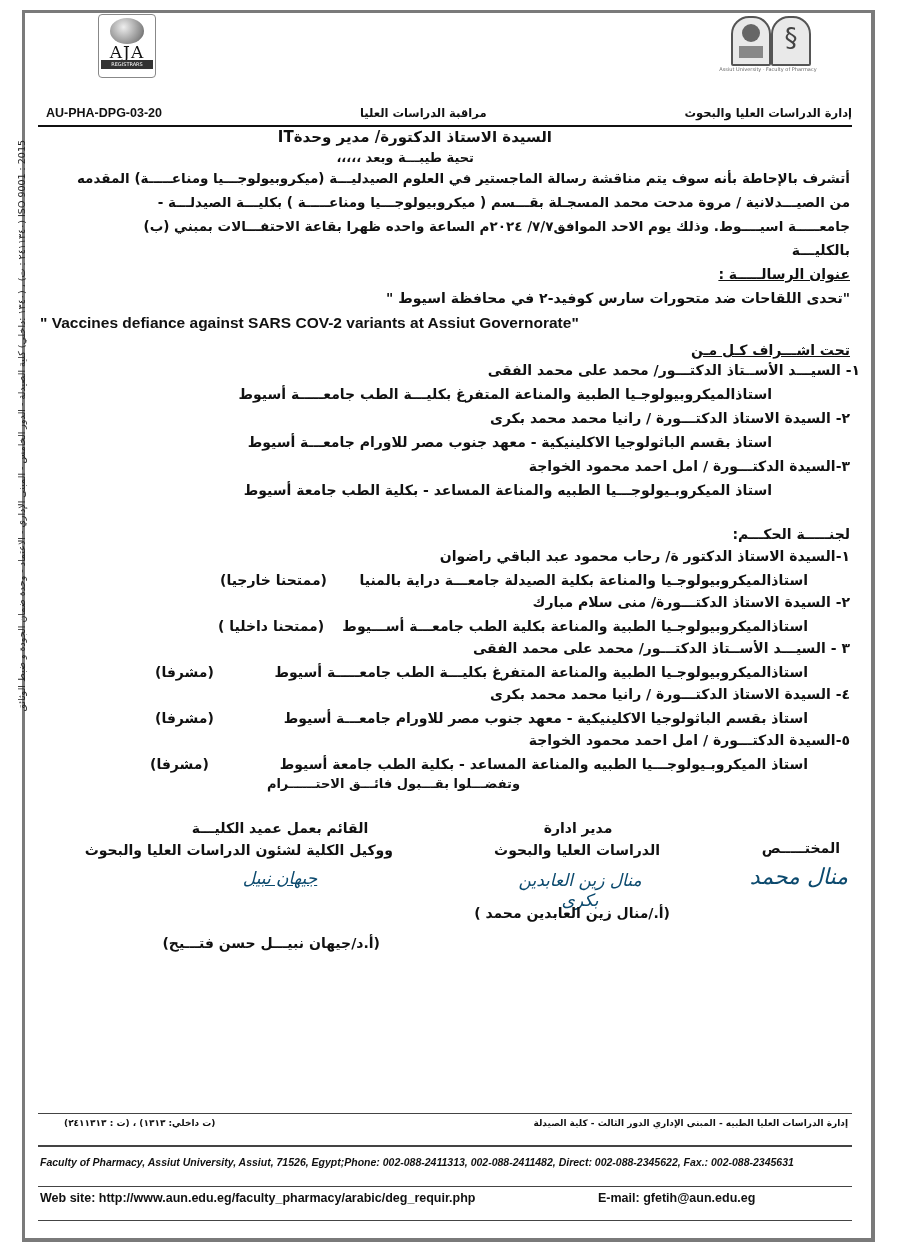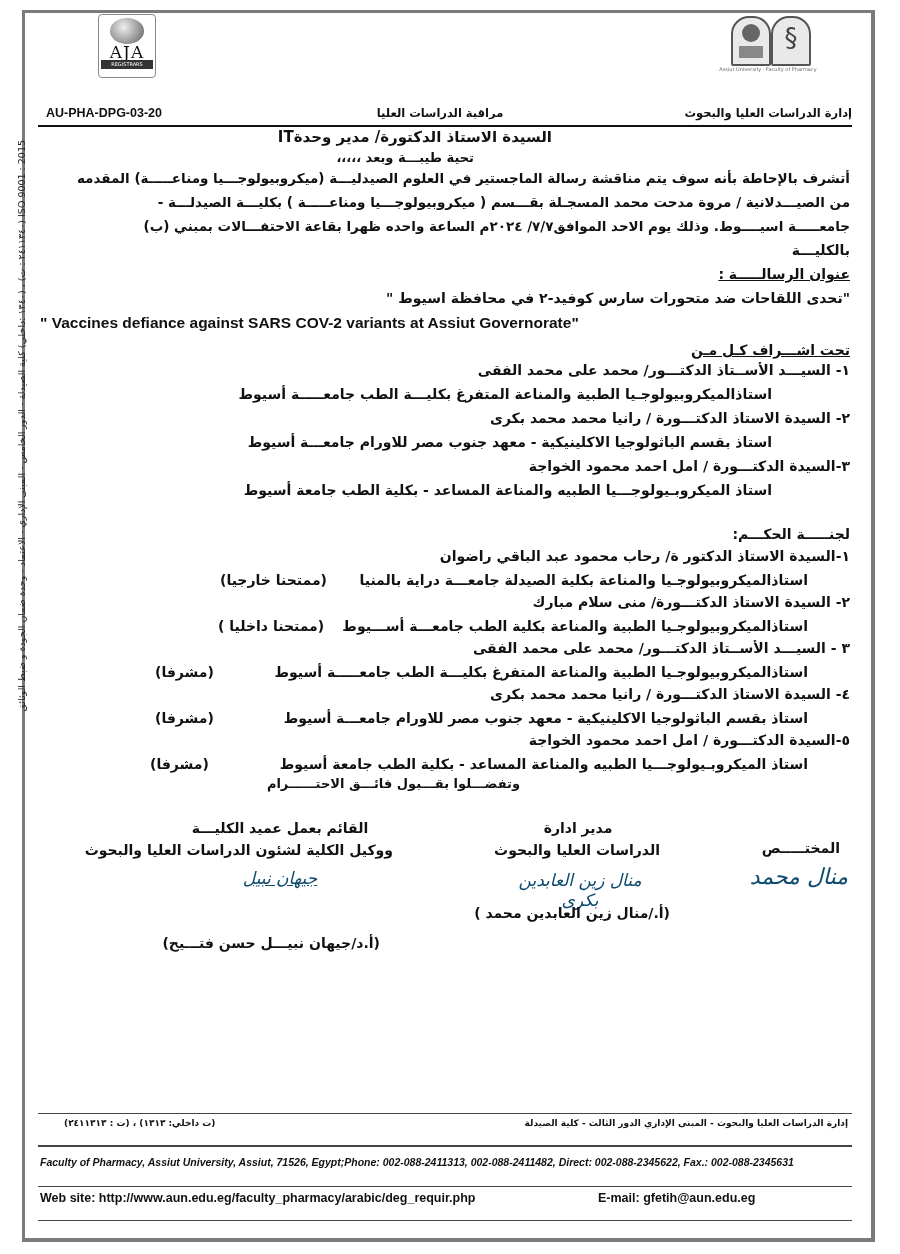--- a/index.html
+++ b/index.html
@@ -51,40 +51,40 @@
     <div style="width:18px;height:18px;border-radius:50%;background:#666;margin:6px auto 0;"></div>
     <div style="width:24px;height:12px;background:#888;margin:4px auto 0;"></div>
   </div>
   <div class="arch" style="left:78px;">
     <div style="font-size:26px;text-align:center;line-height:40px;color:#444;">§</div>
   </div>
   <div class="uni-cap">Assiut University · Faculty of Pharmacy</div>
 </div>
 
 <div class="abs hdr b" style="left:46px;font-family:'Liberation Sans',sans-serif;font-size:12.5px;">AU-PHA-DPG-03-20</div>
-<div class="abs hdr b rtl" style="left:360px;width:160px;text-align:center;">مراقبة الدراسات العليا</div>
+<div class="abs hdr b rtl" style="left:360px;width:160px;text-align:left;">مراقبة الدراسات العليا</div>
 <div class="abs hdr b rtl" style="right:48px;text-align:right;">إدارة الدراسات العليا والبحوث</div>
 <div class="abs hr-main"></div>
 
 <div class="abs vtext">
   <span>ISO 9001 : 2015 (٢٤١١٣٤٠ : ت) ، (١٣٤٠ :داخلي) كلية الصيدلة - الدور الخامس - المبنى الإداري - الاعتماد - وحدة ضمان الجودة و ضبط الوثائق</span>
 </div>
 
 <div class="abs rtl t" style="right:348px;top:128px;font-size:15px;">السيدة الاستاذ الدكتورة/ مدير وحدةIT</div>
 <div class="abs rtl sub" style="right:426px;top:150px;">تحية طيبـــة وبعد ،،،،،</div>
 <div class="abs rtl t" style="right:50px;top:170px;width:808px;font-size:13.5px;">أتشرف بالإحاطة بأنه سوف يتم مناقشة رسالة الماجستير في العلوم الصيدليـــة (ميكروبيولوجـــيا ومناعـــــة) المقدمه</div>
 <div class="abs rtl t" style="right:50px;top:194px;width:808px;font-size:13.5px;">من الصيـــدلانية / مروة مدحت محمد المسجـلة بقـــسم ( ميكروبيولوجـــيا ومناعـــــة ) بكليـــة الصيدلـــة -</div>
 <div class="abs rtl t" style="right:50px;top:218px;width:808px;font-size:13.5px;">جامعـــــة اسيــــوط. وذلك يوم الاحد الموافق٧/٧/ ٢٠٢٤م الساعة واحده ظهرا بقاعة الاحتفـــالات بمبني (ب)</div>
 <div class="abs rtl t" style="right:50px;top:242px;">بالكليـــة</div>
 <div class="abs rtl t u" style="right:50px;top:266px;">عنوان الرسالـــــة :</div>
 <div class="abs rtl t" style="right:50px;top:290px;">"تحدى اللقاحات ضد متحورات سارس كوفيد-٢ في محافظة اسيوط "</div>
 <div class="abs b" style="left:40px;top:314px;font-family:'Liberation Sans',sans-serif;font-size:15.5px;white-space:nowrap;">" Vaccines defiance against SARS COV-2 variants at Assiut Governorate"</div>
 
 <div class="abs rtl t u" style="right:50px;top:342px;">تحت اشـــراف كـل مـن</div>
-<div class="abs rtl t" style="right:50px;top:362px;">١- السيـــد الأســتاذ الدكتـــور/ محمد على محمد الفقى</div>
+<div class="abs rtl t" style="right:40px;top:362px;">١- السيـــد الأســتاذ الدكتـــور/ محمد على محمد الفقى</div>
 <div class="abs rtl t" style="right:128px;top:386px;">استاذالميكروبيولوجـيا الطبية والمناعة المتفرغ بكليـــة الطب جامعـــــة أسيوط</div>
 <div class="abs rtl t" style="right:50px;top:410px;">٢- السيدة الاستاذ الدكتـــورة / رانيا محمد محمد بكرى</div>
 <div class="abs rtl t" style="right:128px;top:434px;">استاذ بقسم الباثولوجيا الاكلينيكية - معهد جنوب مصر للاورام جامعـــة أسيوط</div>
 <div class="abs rtl t" style="right:50px;top:458px;">٣-السيدة الدكتـــورة / امل احمد محمود الخواجة</div>
 <div class="abs rtl t" style="right:128px;top:482px;">استاذ الميكروبـيولوجـــيا الطبيه والمناعة المساعد - بكلية الطب جامعة أسيوط</div>
 
 <div class="abs rtl t" style="right:50px;top:526px;margin-left:17px;">لجنـــــة الحكـــم:</div>
 <div class="abs rtl t" style="right:50px;top:548px;text-align:center;">١-السيدة الاستاذ الدكتور ة/ رحاب محمود عبد الباقي راضوان</div>
 <div class="abs rtl t" style="right:92px;top:572px;">استاذالميكروبيولوجـيا والمناعة بكلية الصيدلة جامعـــة دراية بالمنيا</div>
 <div class="abs rtl t" style="left:220px;top:572px;">(ممتحنا خارجيا)</div>
@@ -109,20 +109,20 @@
 <div class="abs rtl t" style="left:500px;top:842px;width:160px;text-align:center;">الدراسات العليا والبحوث</div>
 <div class="abs rtl sig" style="left:500px;top:870px;width:160px;text-align:center;font-size:17px;">منال زين العابدين بكرى</div>
 <div class="abs rtl t" style="left:490px;top:905px;width:180px;text-align:center;">(أ./منال زين العابدين محمد )</div>
 
 <div class="abs rtl t" style="left:180px;top:820px;width:200px;text-align:center;">القائم بعمل عميد الكليـــة</div>
 <div class="abs rtl t" style="left:168px;top:842px;width:225px;text-align:center;">ووكيل الكلية لشئون الدراسات العليا والبحوث</div>
 <div class="abs rtl sig" style="left:220px;top:868px;width:120px;text-align:center;font-size:17px;text-decoration:underline;">جيهان نبيل</div>
 <div class="abs rtl t" style="left:180px;top:905px;width:200px;text-align:center;margin-top:30px;">(أ.د/جيهان نبيـــل حسن فتـــيح)</div>
 
 <div class="abs foot-hr" style="top:1113px;"></div>
-<div class="abs rtl foot-ar b" style="right:52px;top:1118px;">إدارة الدراسات العليا والبحوث - المبنى الإداري الدور الثالث - كلية الصيدلة</div>
+<div class="abs rtl foot-ar b" style="right:52px;top:1118px;">إدارة الدراسات العليا الطبيه - المبنى الإداري الدور الثالث - كلية الصيدلة</div>
 <div class="abs rtl foot-ar b" style="left:64px;top:1118px;">(ت داخلي: ١٣١٣) ، (ت : ٢٤١١٣١٣)</div>
 <div class="abs foot-hr" style="top:1145px;border-top:2px solid #444;"></div>
 <div class="abs foot-en b" style="left:40px;top:1156px;white-space:nowrap;">Faculty of Pharmacy, Assiut University, Assiut, 71526, Egypt;Phone: 002-088-2411313,  002-088-2411482,  Direct: 002-088-2345622,  Fax.: 002-088-2345631</div>
 <div class="abs foot-hr" style="top:1186px;"></div>
 <div class="abs foot-web b" style="left:40px;top:1191px;white-space:nowrap;">Web site: http://www.aun.edu.eg/faculty_pharmacy/arabic/deg_requir.php</div>
 <div class="abs foot-web b" style="left:598px;top:1191px;white-space:nowrap;">E-mail: gfetih@aun.edu.eg</div>
 <div class="abs foot-hr" style="top:1220px;"></div>
 
 </body></html>

